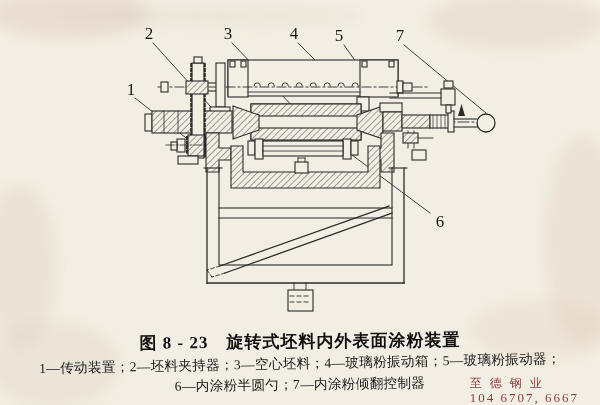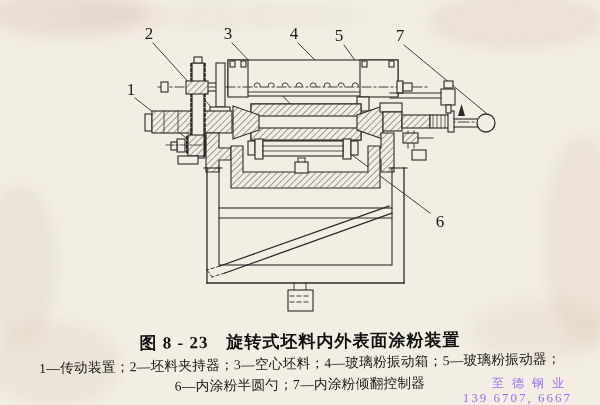--- a/index.html
+++ b/index.html
@@ -27,22 +27,22 @@
     position:absolute; top:355px; left:0; width:100%;
     text-align:center; font-size:13.6px; letter-spacing:.3px;
     transform:rotate(-1.1deg); color:#161616;
   }
   .legend2{
     position:absolute; top:376px; left:0; width:100%;
     text-align:center; font-size:13.6px; letter-spacing:.3px;
     transform:rotate(-0.8deg); color:#161616;
   }
   .watermark{
-    position:absolute; top:377px; right:28px; text-align:right;
-    color:#8b5cf6; line-height:1.05; opacity:.88;
+    position:absolute; top:377px; right:21px; text-align:left;
+    color:#7f1d1d; line-height:1.05; opacity:.88;
   }
   .wm-co{font-size:12px; letter-spacing:8px; white-space:nowrap;}
   .wm-ph{font-size:13px; letter-spacing:2px; white-space:nowrap; margin-top:1px;}
 </style>
 </head>
 <body>
 
 <div class="page">
 
   <div class="sm" id="sm1"></div>
@@ -205,16 +205,16 @@
       <text x="440" y="227">6</text>
     </g>
   </svg>
 
   <div class="caption">图 8 - 23　旋转式坯料内外表面涂粉装置</div>
   <div class="legend1">1—传动装置；2—坯料夹持器；3—空心坯料；4—玻璃粉振动箱；5—玻璃粉振动器；</div>
   <div class="legend2">6—内涂粉半圆勺；7—内涂粉倾翻控制器</div>
 
   <div class="watermark">
     <div class="wm-co">至德钢业</div>
-    <div class="wm-ph">139 6707, 6667</div>
+    <div class="wm-ph">104 6707, 6667</div>
   </div>
 
 </div>
 
 </body></html>

